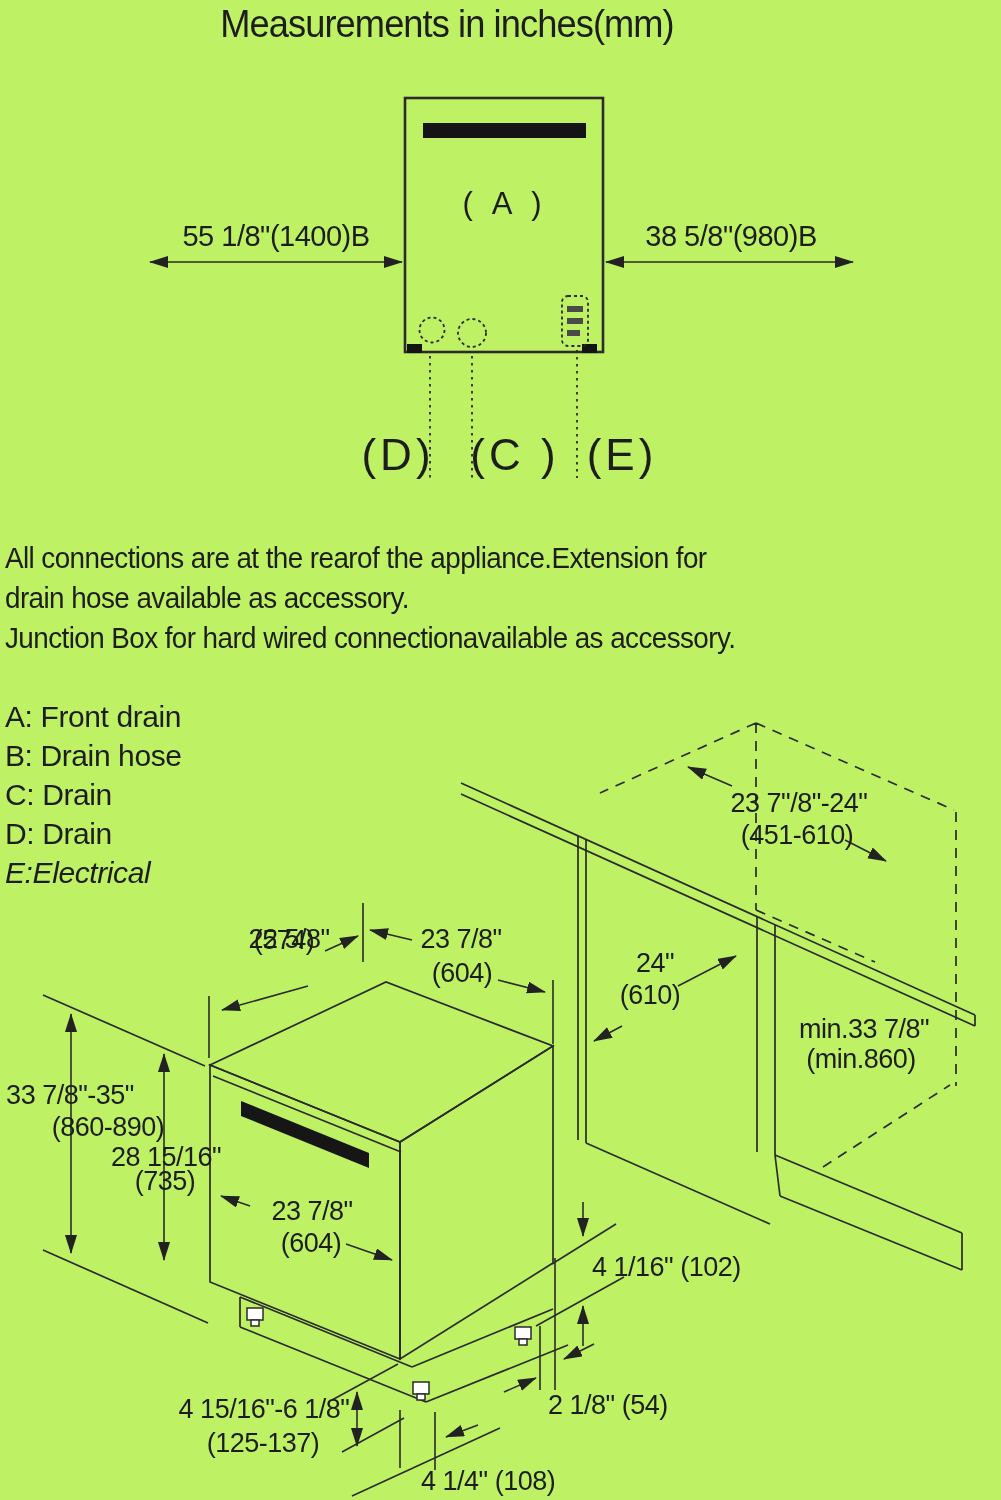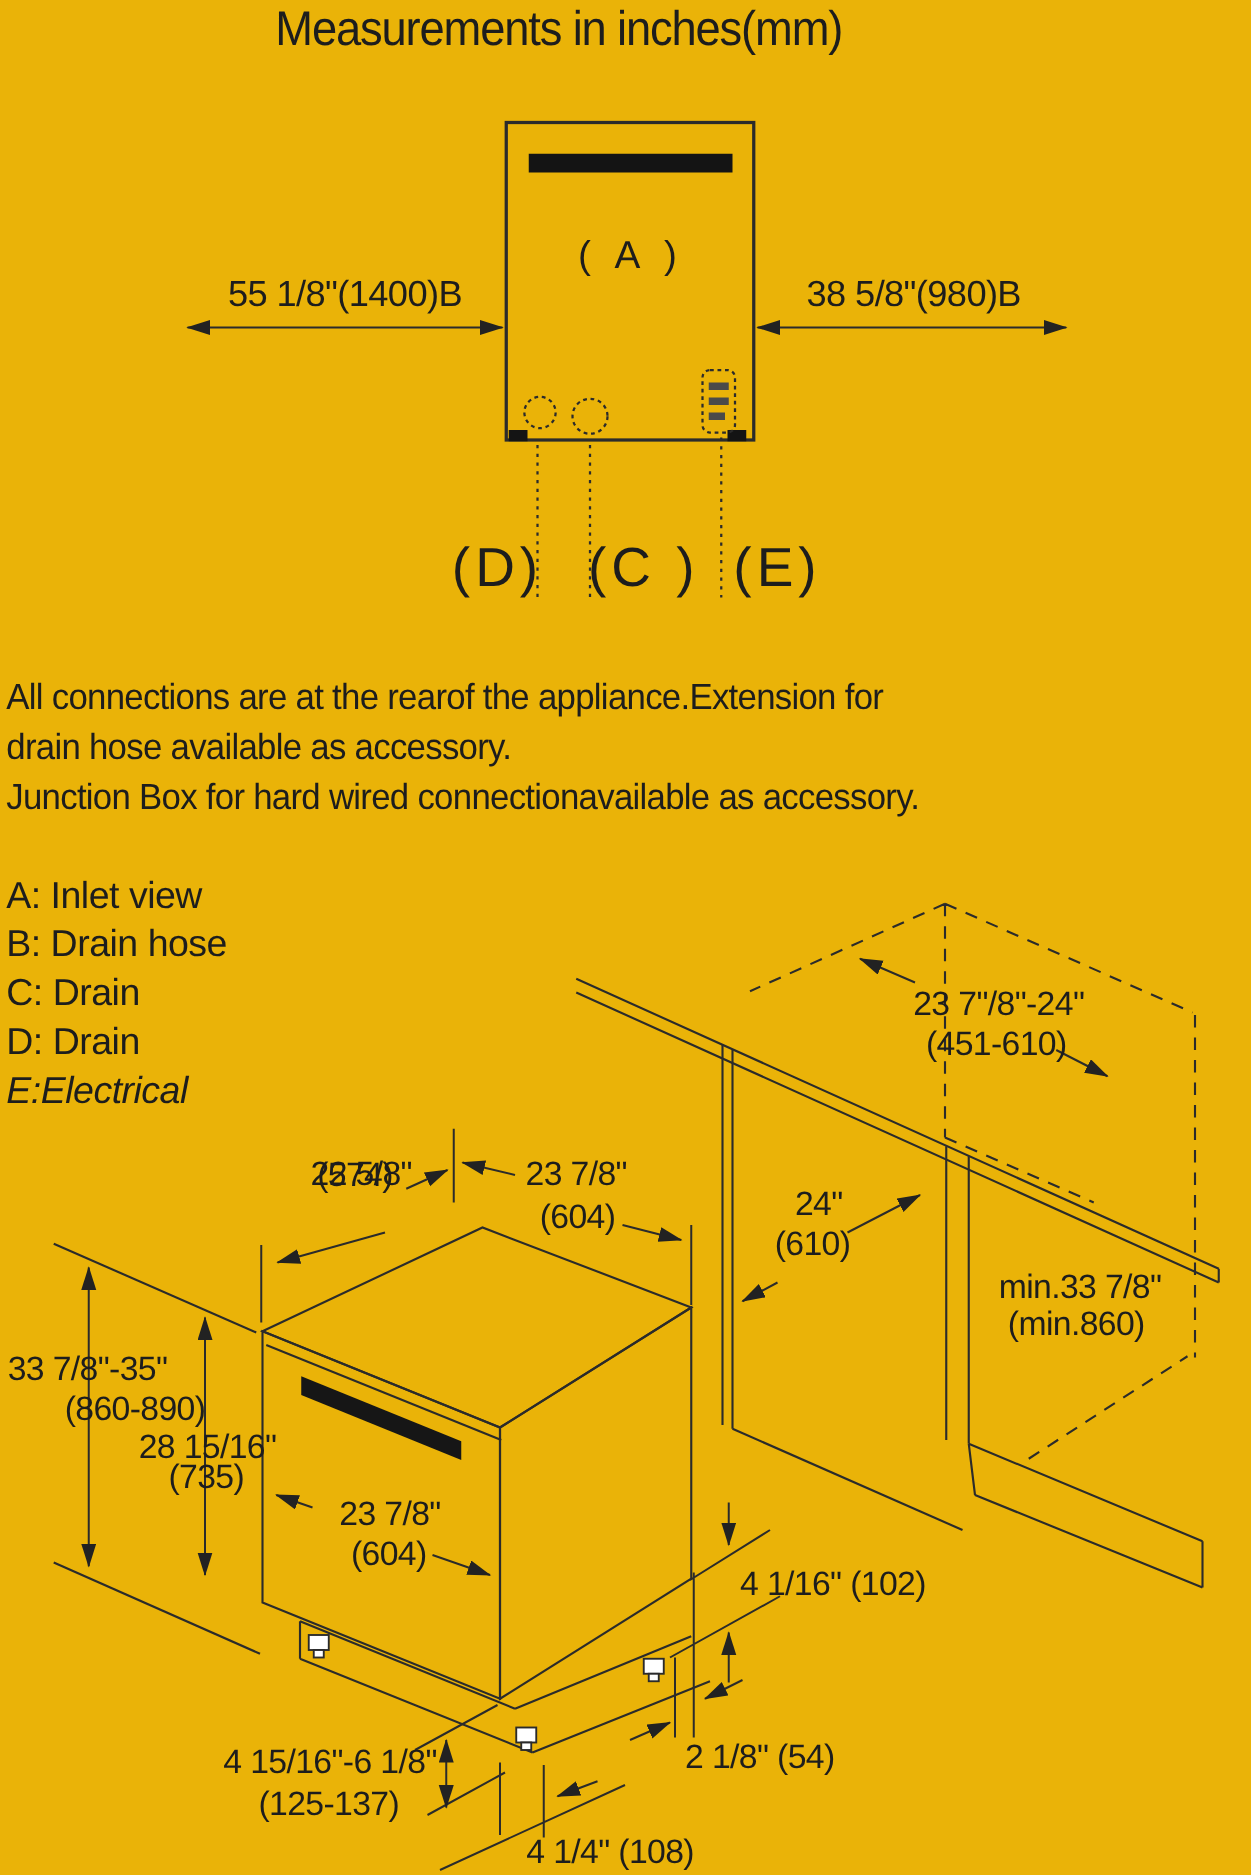--- a/index.html
+++ b/index.html
@@ -1,16 +1,16 @@
 <!DOCTYPE html>
 <html><head>
 <meta charset="utf-8">
 <style>
   html,body{margin:0;padding:0;background:#fff;}
-  .page{position:relative;width:1001px;height:1500px;background:#eab308;overflow:hidden;
+  .page{position:relative;width:1001px;height:1500px;background:#bef264;overflow:hidden;
         font-family:"Liberation Sans",sans-serif;color:#1c1c1c;}
   svg{position:absolute;left:0;top:0;}
   .lbl{position:absolute;white-space:nowrap;font-weight:300;color:#1d1d1d;
        font-family:"Liberation Sans",sans-serif;}
   .c{transform:translateX(-50%);text-align:center;}
   .title{font-size:39px;letter-spacing:-1px;transform:translateX(-50%) scaleX(0.93);}
   .dimBig{font-size:29px;letter-spacing:-0.5px;}
   .aLbl{font-size:31px;letter-spacing:6px;}
   .conLbl{font-size:44px;letter-spacing:4px;}
   .note{font-size:29px;letter-spacing:-0.6px;transform:scaleX(0.96);transform-origin:left top;}
@@ -109,21 +109,21 @@
   <div class="lbl aLbl c" style="left:505px;top:186px;">( A )</div>
 
   <div class="lbl conLbl c" style="left:398px;top:430px;">(D)</div>
   <div class="lbl conLbl c" style="left:515px;top:430px;">(C )</div>
   <div class="lbl conLbl c" style="left:622px;top:430px;">(E)</div>
 
   <div class="lbl note" style="left:5px;top:542px;">All connections are at the rearof the appliance.Extension for</div>
   <div class="lbl note" style="left:5px;top:582px;">drain hose available as accessory.</div>
   <div class="lbl note" style="left:5px;top:622px;">Junction Box for hard wired connectionavailable as accessory.</div>
 
-  <div class="lbl legend" style="left:5px;top:700px;">A: Inlet view</div>
+  <div class="lbl legend" style="left:5px;top:700px;">A: Front drain</div>
   <div class="lbl legend" style="left:5px;top:739px;">B: Drain hose</div>
   <div class="lbl legend" style="left:5px;top:778px;">C: Drain</div>
   <div class="lbl legend" style="left:5px;top:817px;">D: Drain</div>
   <div class="lbl legend" style="left:5px;top:856px;font-style:italic;">E:Electrical</div>
 
   <div class="lbl dim c" style="left:799px;top:788px;">23 7"/8"-24"</div>
   <div class="lbl dim c" style="left:797px;top:820px;">(451-610)</div>
 
   <div class="lbl dim c" style="left:289px;top:924px;">22 5/8"</div>
   <div class="lbl dim c" style="left:284px;top:925px;">(574)</div>

